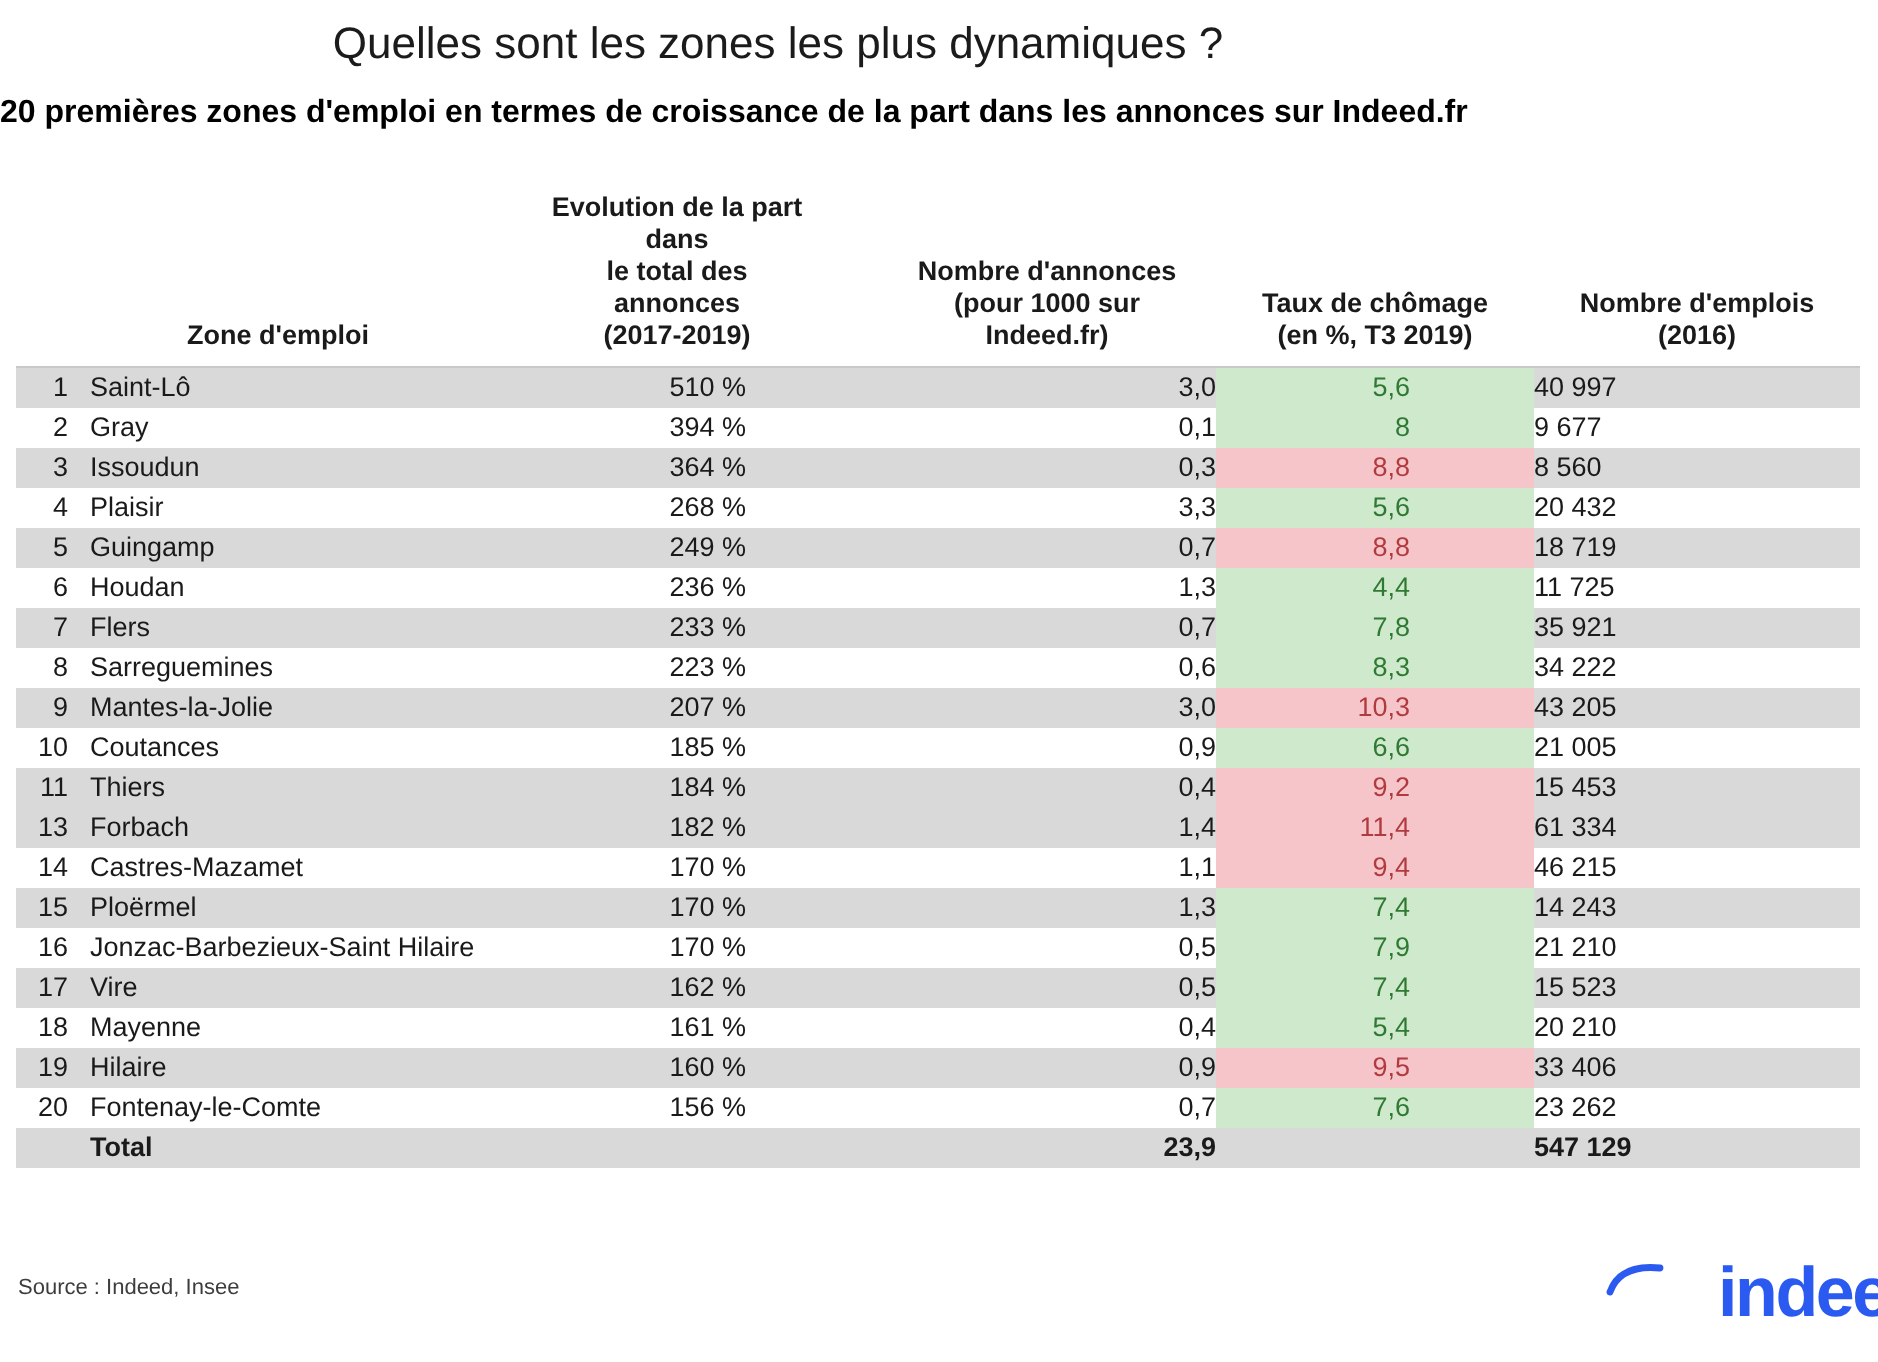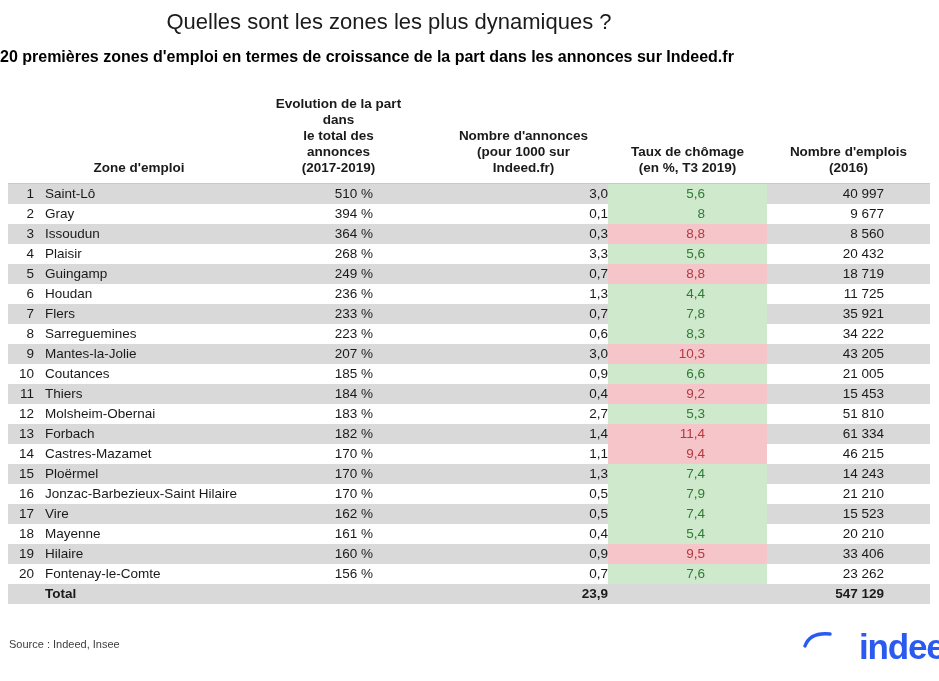--- a/index.html
+++ b/index.html
@@ -32,21 +32,21 @@
   tbody td {
     height:20px; line-height:20px; padding:0; white-space:nowrap;
     overflow:visible; box-sizing:border-box;
   }
   tr.stripe td { background:#d9d9d9; }
   td.c-num  { text-align:right; padding-right:4px; }
   td.c-zone { text-align:left;  padding-left:7px; }
   td.c-evol { text-align:right; padding-right:2px; }
   td.c-ann  { text-align:right; }
   td.c-cho  { text-align:right; padding-right:62px; }
-  td.c-emp  { text-align:right; padding-right:46px; }
+  td.c-emp  { padding-right:46px; }
   td.c-cho.good { background:#cfe9cd; color:#2f7a33; }
   td.c-cho.bad  { background:#f6c5ca; color:#b13a3f; }
   tr.summary td { font-weight:700; }
   .source {
     position:absolute; left:9px; top:638px; font-size:11px; color:#3d3d3d;
   }
   .logo { position:absolute; right:12px; top:625px; width:130px; height:48px; }
   .logo-text {
     position:absolute; left:14px; top:2px;
     font-size:35px; font-weight:700; color:#2b5af0; letter-spacing:-1.2px;margin-left:48px;
@@ -168,28 +168,20 @@
     <td class="c-emp">21 005</td>
   </tr>
         <tr class="stripe">
     <td class="c-num">11</td>
     <td class="c-zone">Thiers</td>
     <td class="c-evol">184 %</td>
     <td class="c-ann">0,4</td>
     <td class="c-cho bad">9,2</td>
     <td class="c-emp">15 453</td>
   </tr>
-        <tr>
-    <td class="c-num">12</td>
-    <td class="c-zone">Molsheim-Obernai</td>
-    <td class="c-evol">183 %</td>
-    <td class="c-ann">2,7</td>
-    <td class="c-cho good">5,3</td>
-    <td class="c-emp">51 810</td>
-  </tr>
         <tr class="stripe">
     <td class="c-num">13</td>
     <td class="c-zone">Forbach</td>
     <td class="c-evol">182 %</td>
     <td class="c-ann">1,4</td>
     <td class="c-cho bad">11,4</td>
     <td class="c-emp">61 334</td>
   </tr>
         <tr>
     <td class="c-num">14</td>

